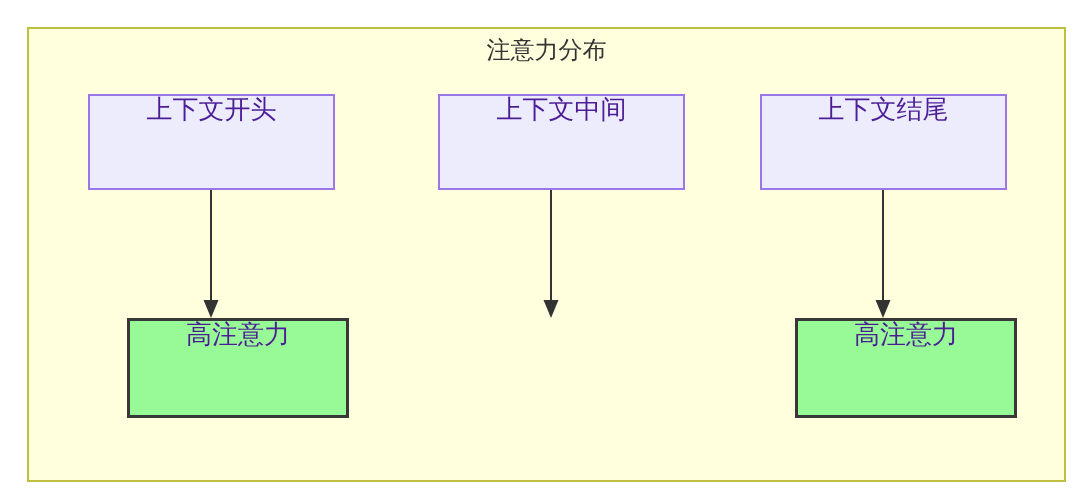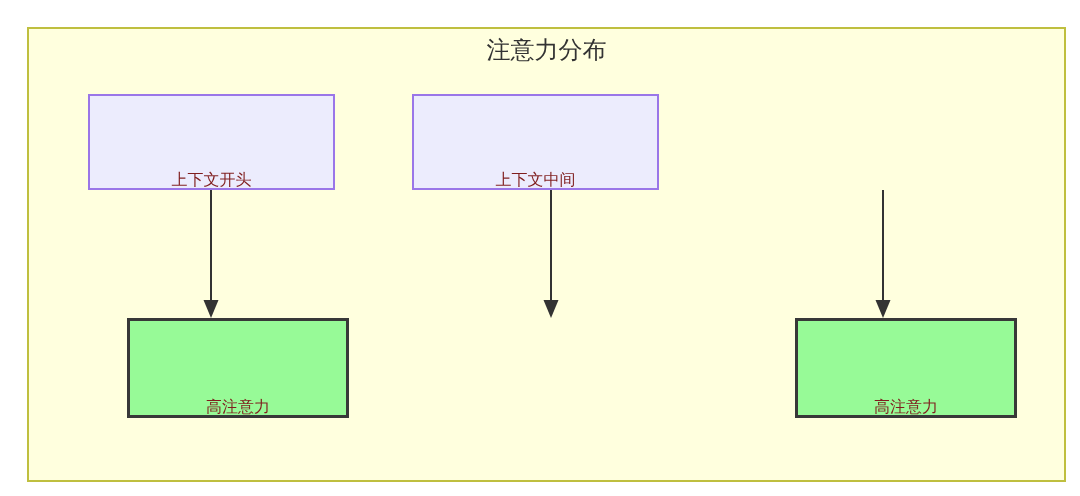--- a/index.html
+++ b/index.html
@@ -39,25 +39,25 @@
     font-size: 24px;
     line-height: 30px;
     color: #333333;
     white-space: nowrap;
   }
   
   .node {
     position: absolute;
     box-sizing: border-box;
     display: flex;
-    align-items: flex-end;
+    align-items: flex-start;
     justify-content: center;
-    font-size: 16px;
+    font-size: 26px;
     line-height: 1;
-    color: #7f1d1d;
+    color: #4c1d95;
     white-space: nowrap;
   }
   .node.src {
     background: #ececfd;
     border: 2px solid #9a76e8;
   }
   .node.hi {
     background: #97fa97;
     border: 3px solid #383838;
     margin-left: 23px;
@@ -94,32 +94,35 @@
     <svg width="22" height="130" viewBox="0 0 22 130">
       <line x1="11" y1="0" x2="11" y2="117" stroke="#333333" stroke-width="2"></line>
       <polygon points="11,128 3.5,110 18.5,110" fill="#333333"></polygon>
     </svg>
   </div>
 
   <div class="node hi" style="left:104px; top:318px; width:222px; height:100px;">
     <span>高注意力</span>
   </div>
 
-  <div class="node src" style="left:412px; top:94px; width:247px; height:96px;">
+  <div class="node src" style="left:438px; top:94px; width:247px; height:96px;">
     <span>上下文中间</span>
   </div>
 
   <div class="edge" style="left:540px; top:190px;">
     <svg width="22" height="130" viewBox="0 0 22 130">
       <line x1="11" y1="0" x2="11" y2="117" stroke="#333333" stroke-width="2"></line>
       <polygon points="11,128 3.5,110 18.5,110" fill="#333333"></polygon>
     </svg>
   </div>
 
 
+  <div class="node src" style="left:760px; top:94px; width:247px; height:96px;">
+    <span>上下文结尾</span>
+  </div>
 
   <div class="edge" style="left:872px; top:190px;">
     <svg width="22" height="130" viewBox="0 0 22 130">
       <line x1="11" y1="0" x2="11" y2="117" stroke="#333333" stroke-width="2"></line>
       <polygon points="11,128 3.5,110 18.5,110" fill="#333333"></polygon>
     </svg>
   </div>
 
   <div class="node hi" style="left:772px; top:318px; width:222px; height:100px;">
     <span>高注意力</span>

